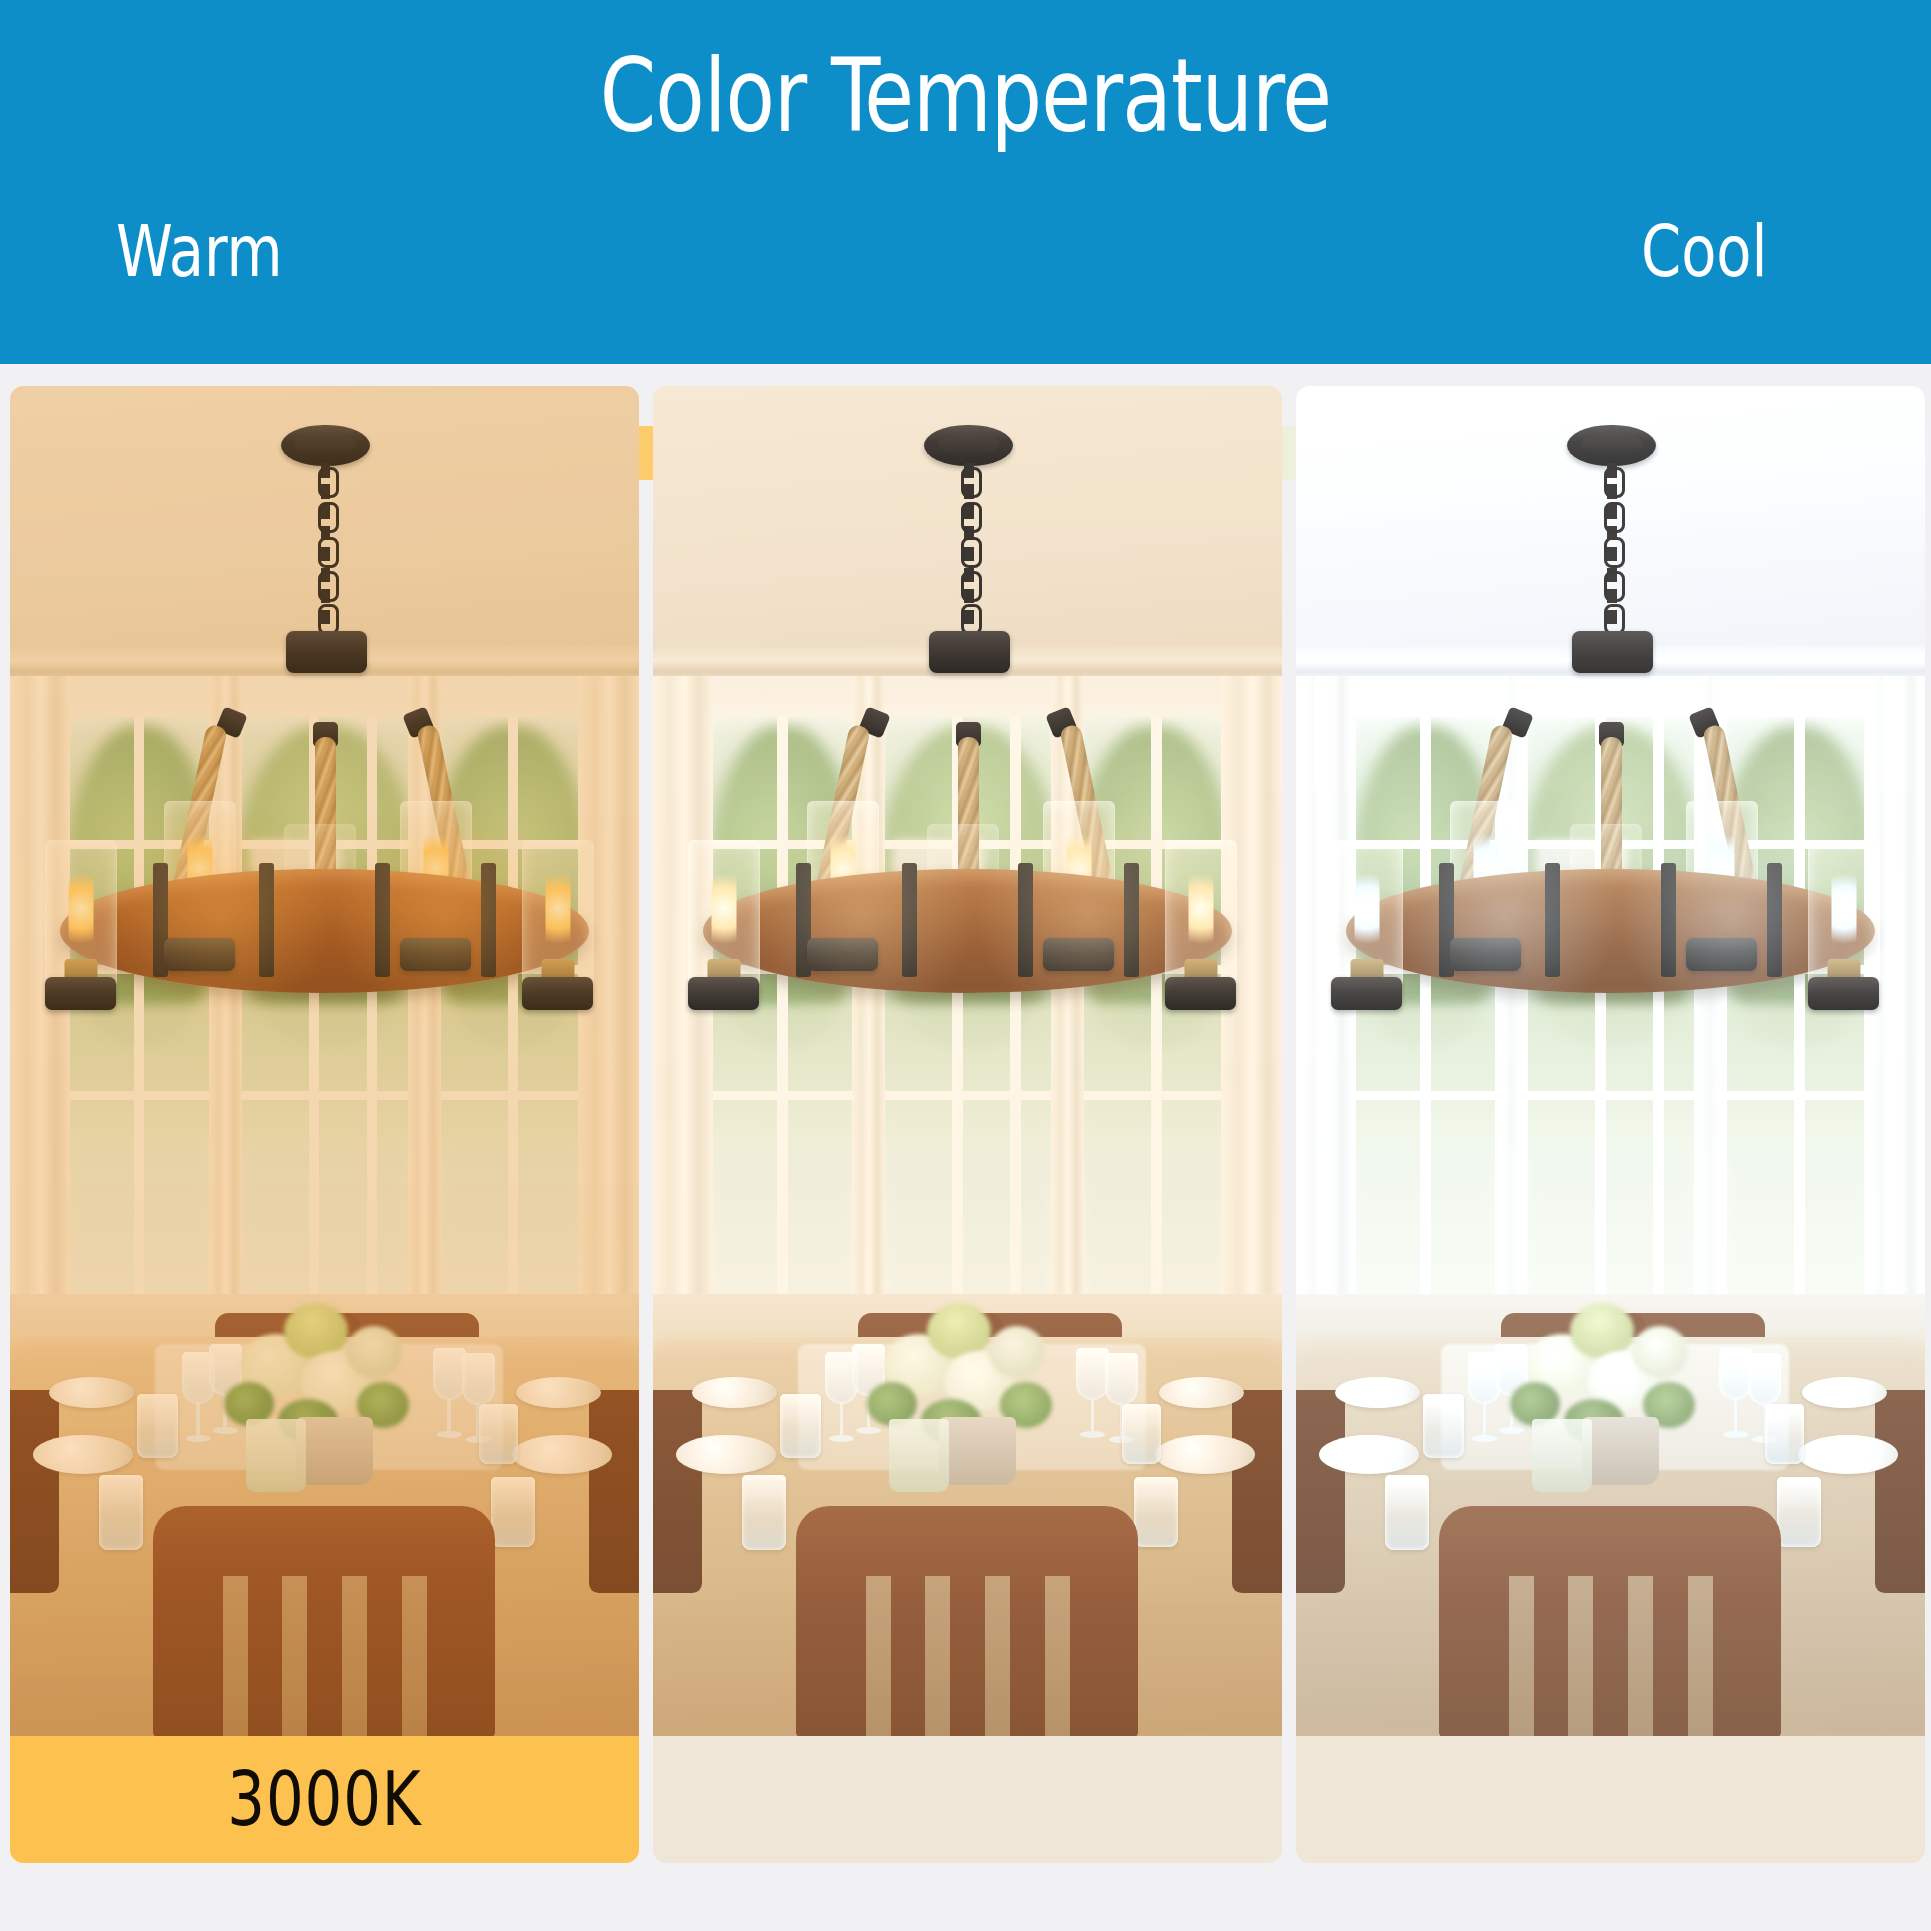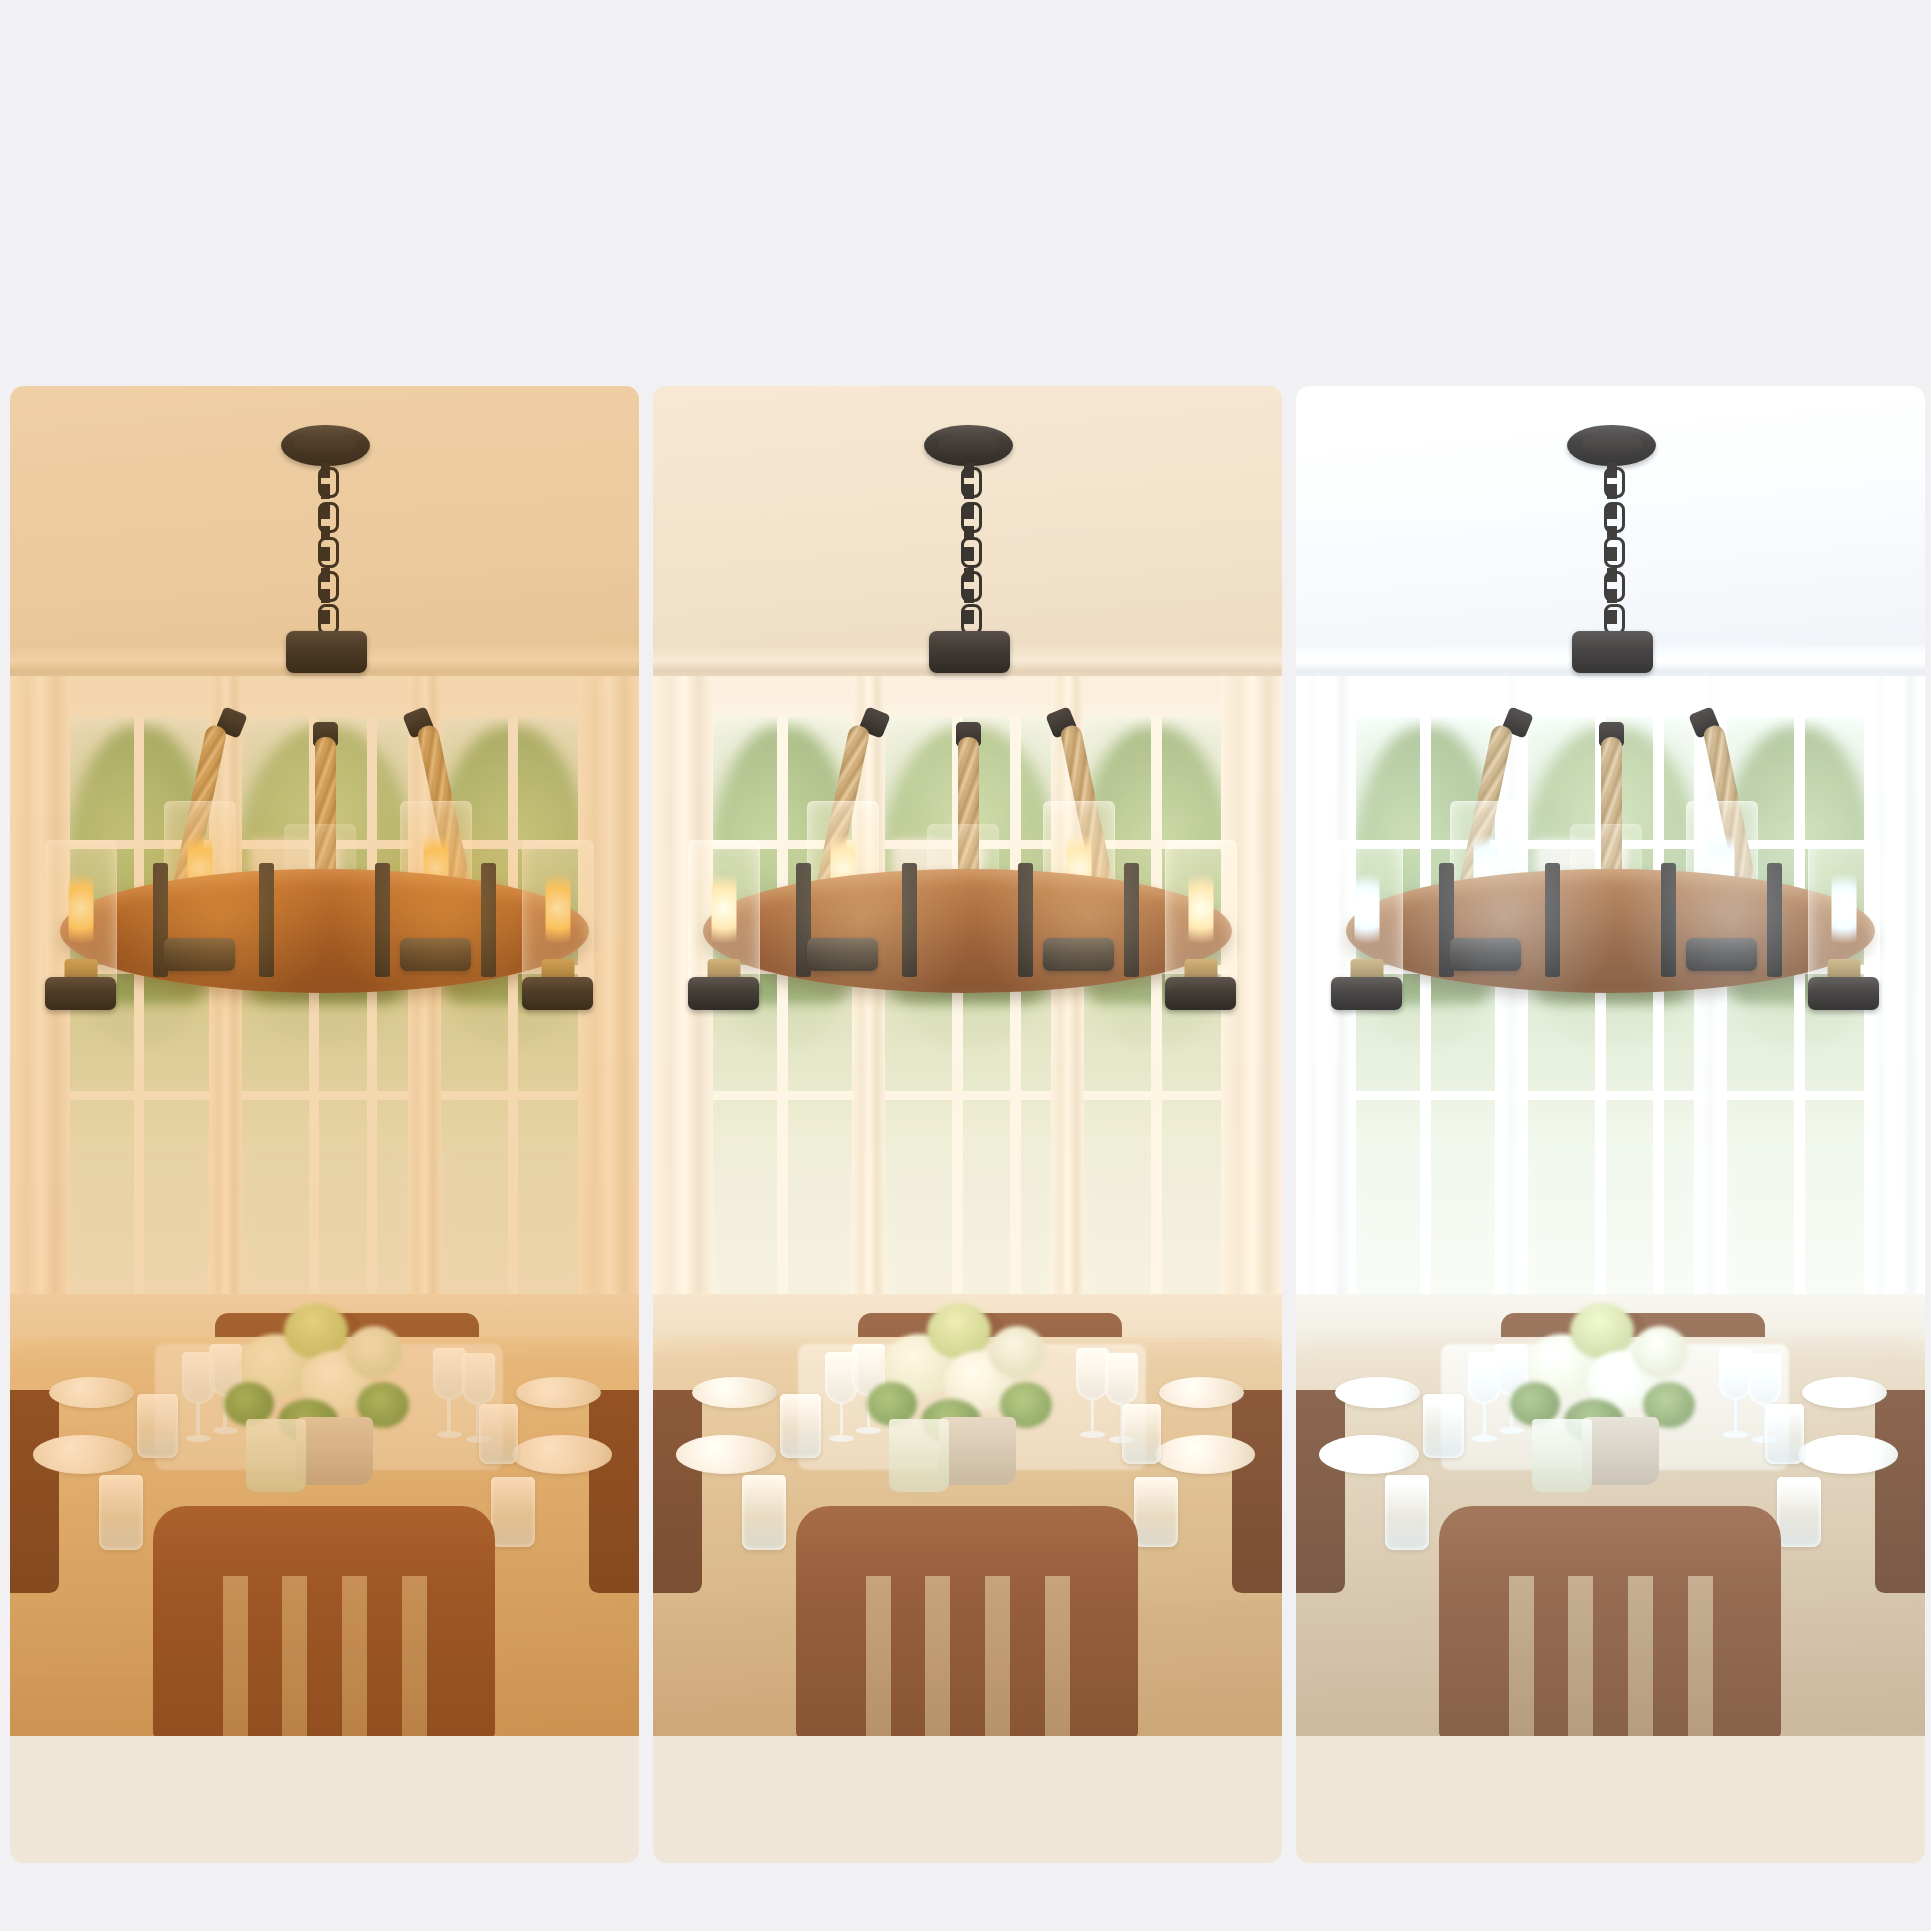--- a/index.html
+++ b/index.html
@@ -318,20 +318,32 @@
   }
   .p1 .labelbar{background:#fdc14f;}
   .p2 .labelbar{background:#fbe9c8;}
   .p3 .labelbar{background:#eaf8fd;}
 </style>
 </head>
 <body>
 
 <div class="page">
 
+  <div class="header">
+    <div class="title">Color Temperature</div>
+
+    <div class="slider-row">
+      <div class="slider-label warm">Warm</div>
+      <div class="slider-track"></div>
+      <div class="slider-knob">
+        <div class="inner"></div>
+      </div>
+      <div class="slider-label cool">Cool</div>
+    </div>
+  </div>
 
   <div class="panels">
 
     <div class="panel p1">
       <div class="scene">
 
         <div class="ceiling"></div>
         <div class="crown"></div>
         <div class="window-wall"></div>
 
@@ -471,20 +483,23 @@
           <div class="socket" style="left:512px;top:591px"></div>
 
           <div class="glow" style="left:93px;top:415px;width:232px;height:232px;background:radial-gradient(circle,rgba(255,196,104,.34),rgba(255,196,104,0) 68%)"></div>
           <div class="glow" style="left:319px;top:415px;width:232px;height:232px;background:radial-gradient(circle,rgba(255,196,104,.34),rgba(255,196,104,0) 68%)"></div>
         </div>
 
         <div class="grade"></div>
         <div class="grade2"></div>
       </div>
 
+      <div class="labelbar">
+        <span>3000K</span>
+      </div>
     </div>
 
     <div class="panel p2">
       <div class="scene">
 
         <div class="ceiling"></div>
         <div class="crown"></div>
         <div class="window-wall"></div>
 
         <div class="win w1"></div>

